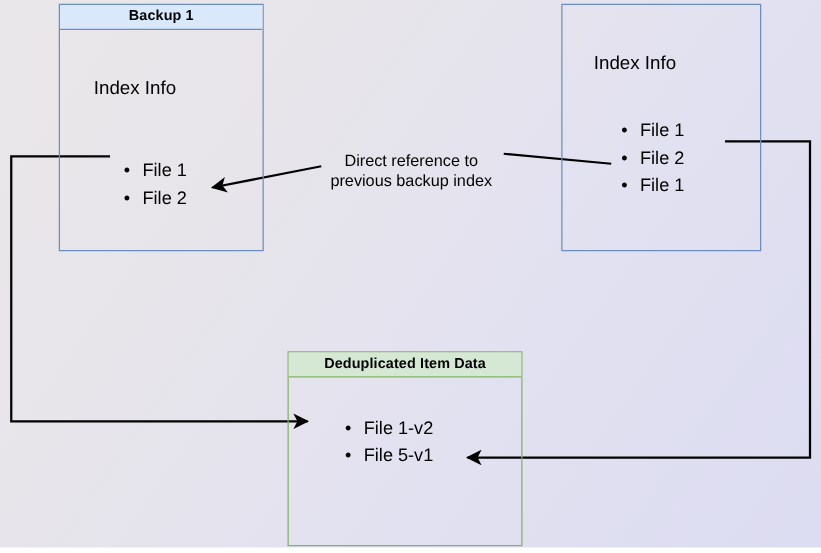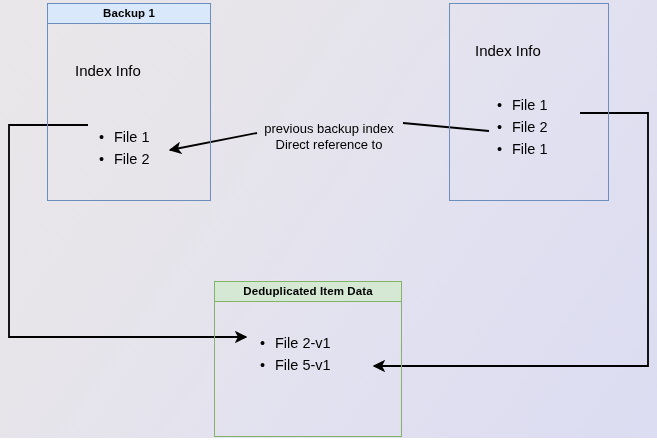--- a/index.html
+++ b/index.html
@@ -134,28 +134,28 @@
     <div class="box-body">
       <div class="section-label" style="left:25px; top:38px;">Index Info</div>
       <ul class="file-list" style="left:47px; top:90px;">
         <li>File 1</li>
         <li>File 2</li>
         <li>File 1</li>
       </ul>
     </div>
   </div>
 
-  <div class="box green" style="left:214px; top:281px; width:188px; height:156px;">
+  <div class="box green" style="left:230px; top:281px; width:188px; height:156px;">
     <div class="box-title">Deduplicated Item Data</div>
     <div class="box-body">
       <ul class="file-list" style="left:45px; top:30px;">
-        <li>File 2-v1</li>
+        <li>File 1-v2</li>
         <li>File 5-v1</li>
       </ul>
     </div>
   </div>
 
   <div class="edge-label" style="left:249px; top:121px; width:160px;">
+    <div>Direct reference to</div>
     <div>previous backup index</div>
-    <div>Direct reference to</div>
   </div>
 
 </div>
 
 </body></html>

